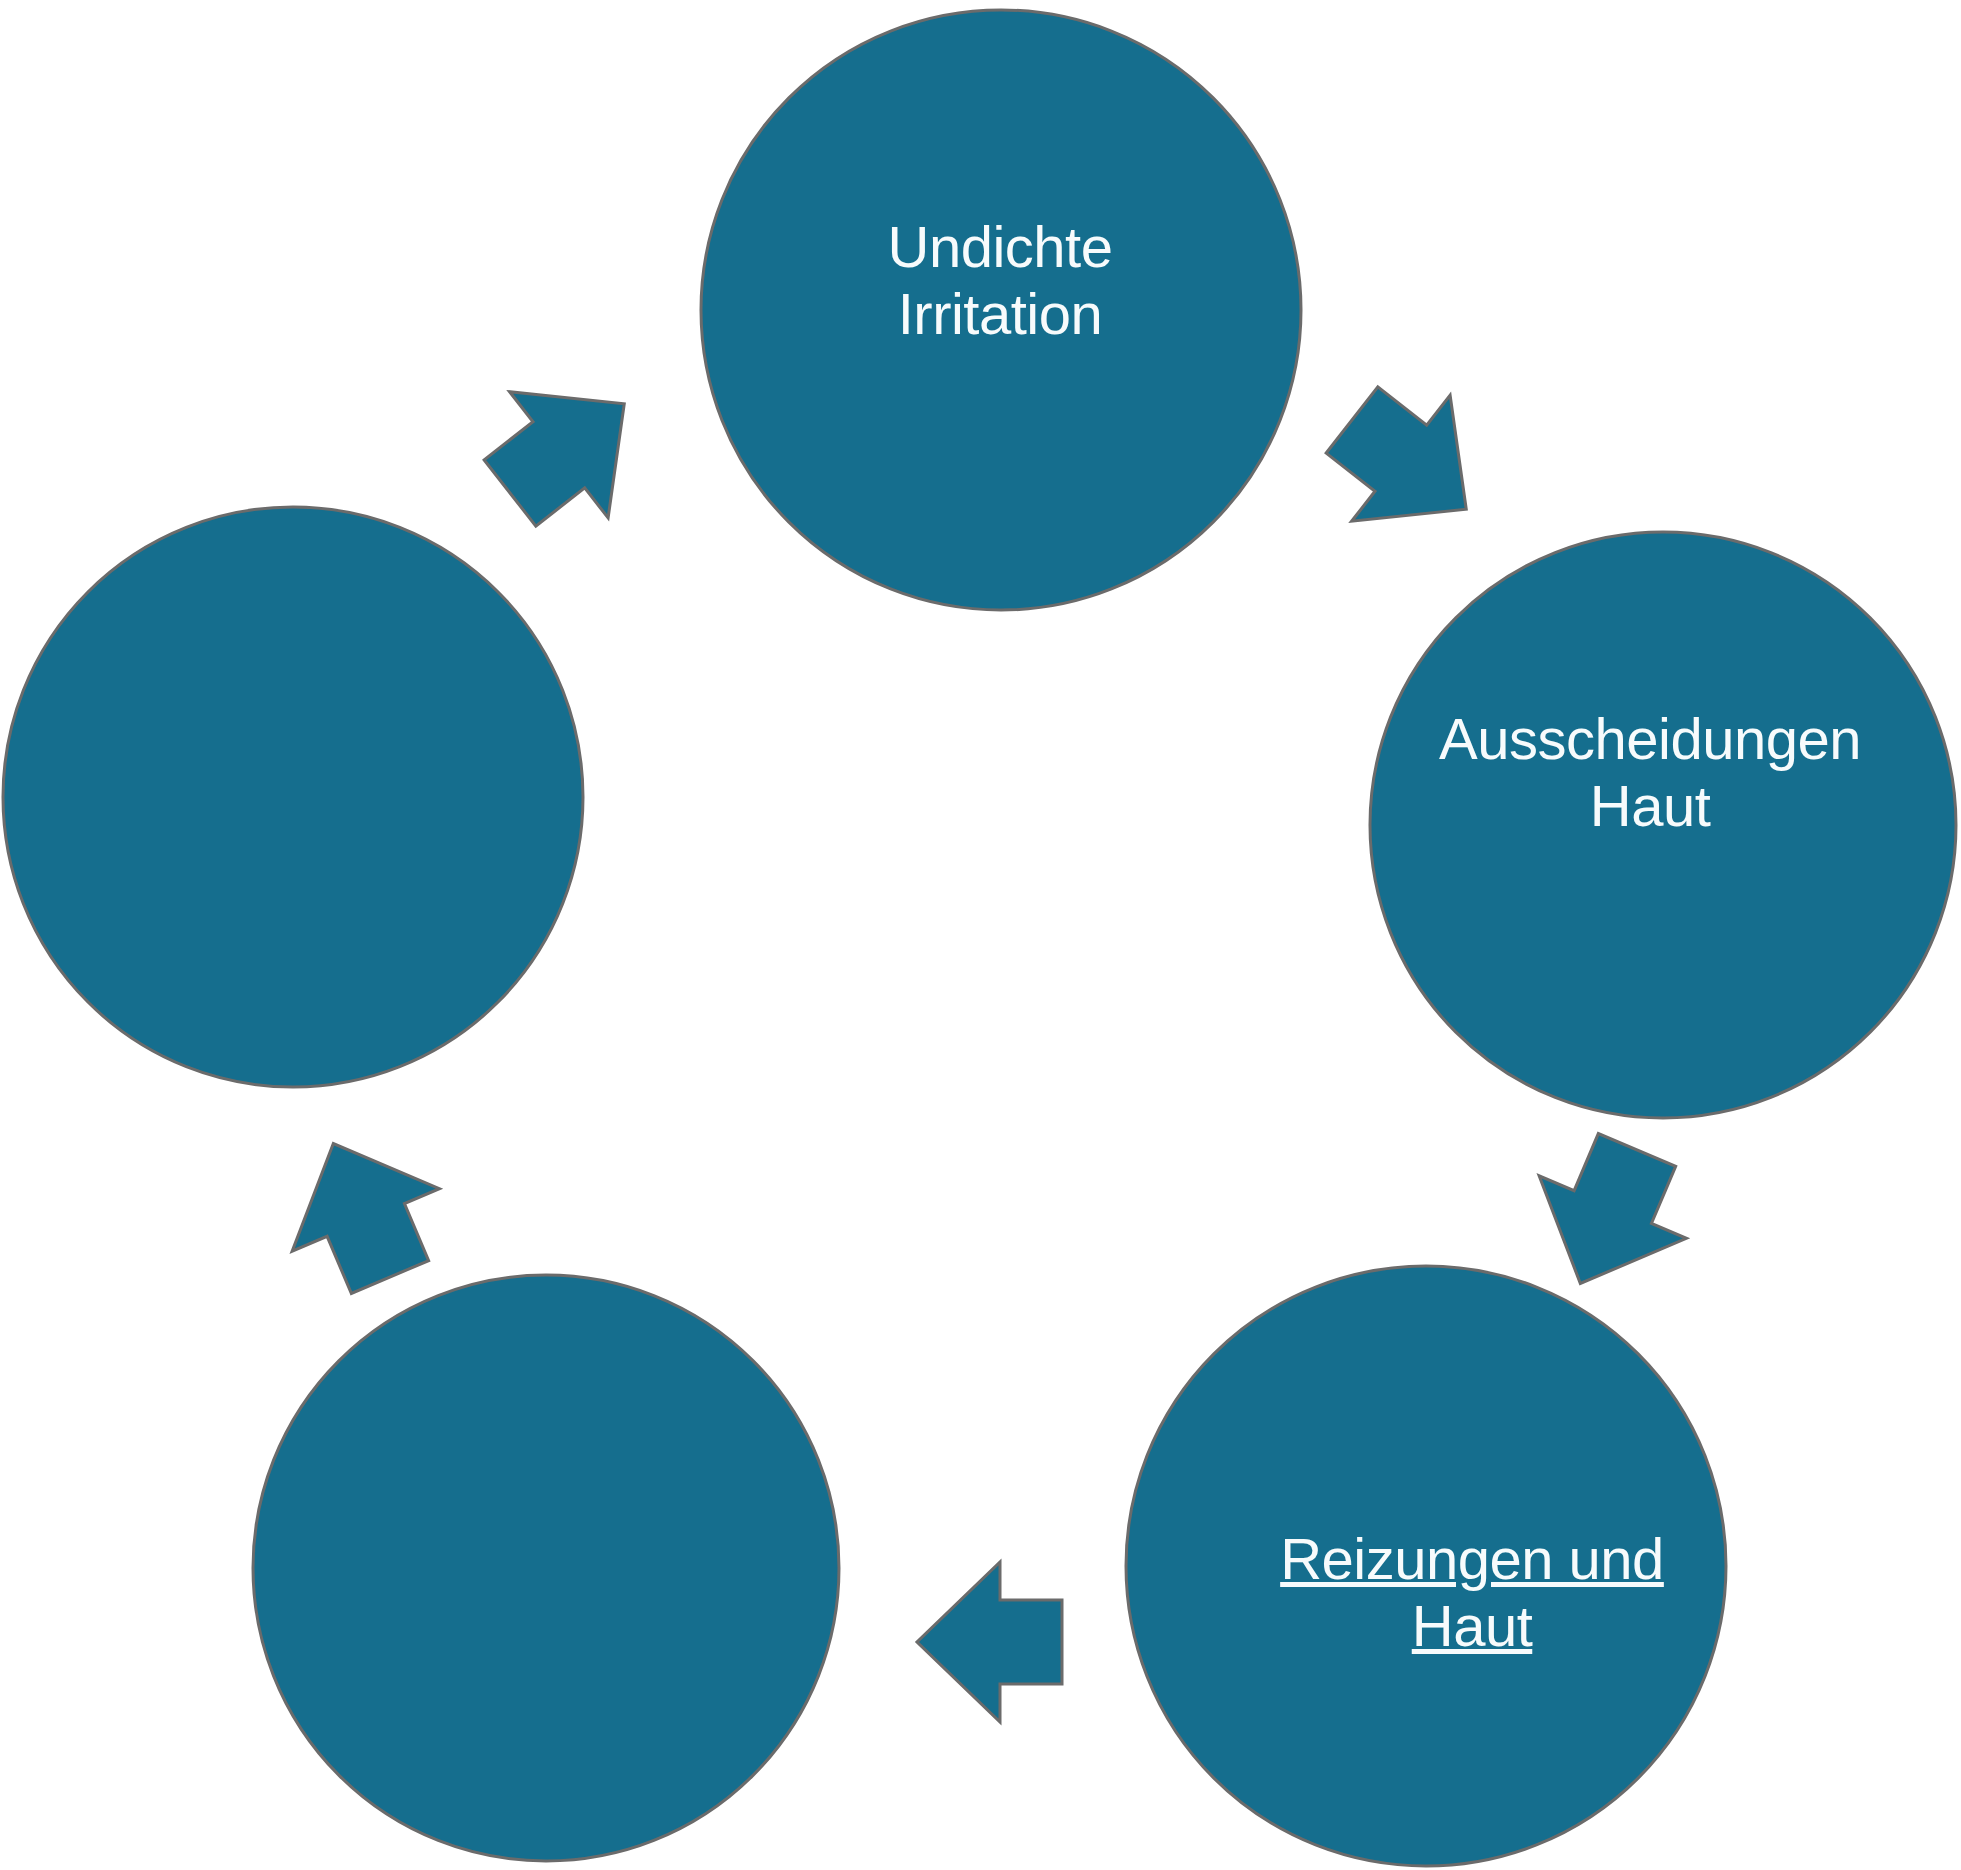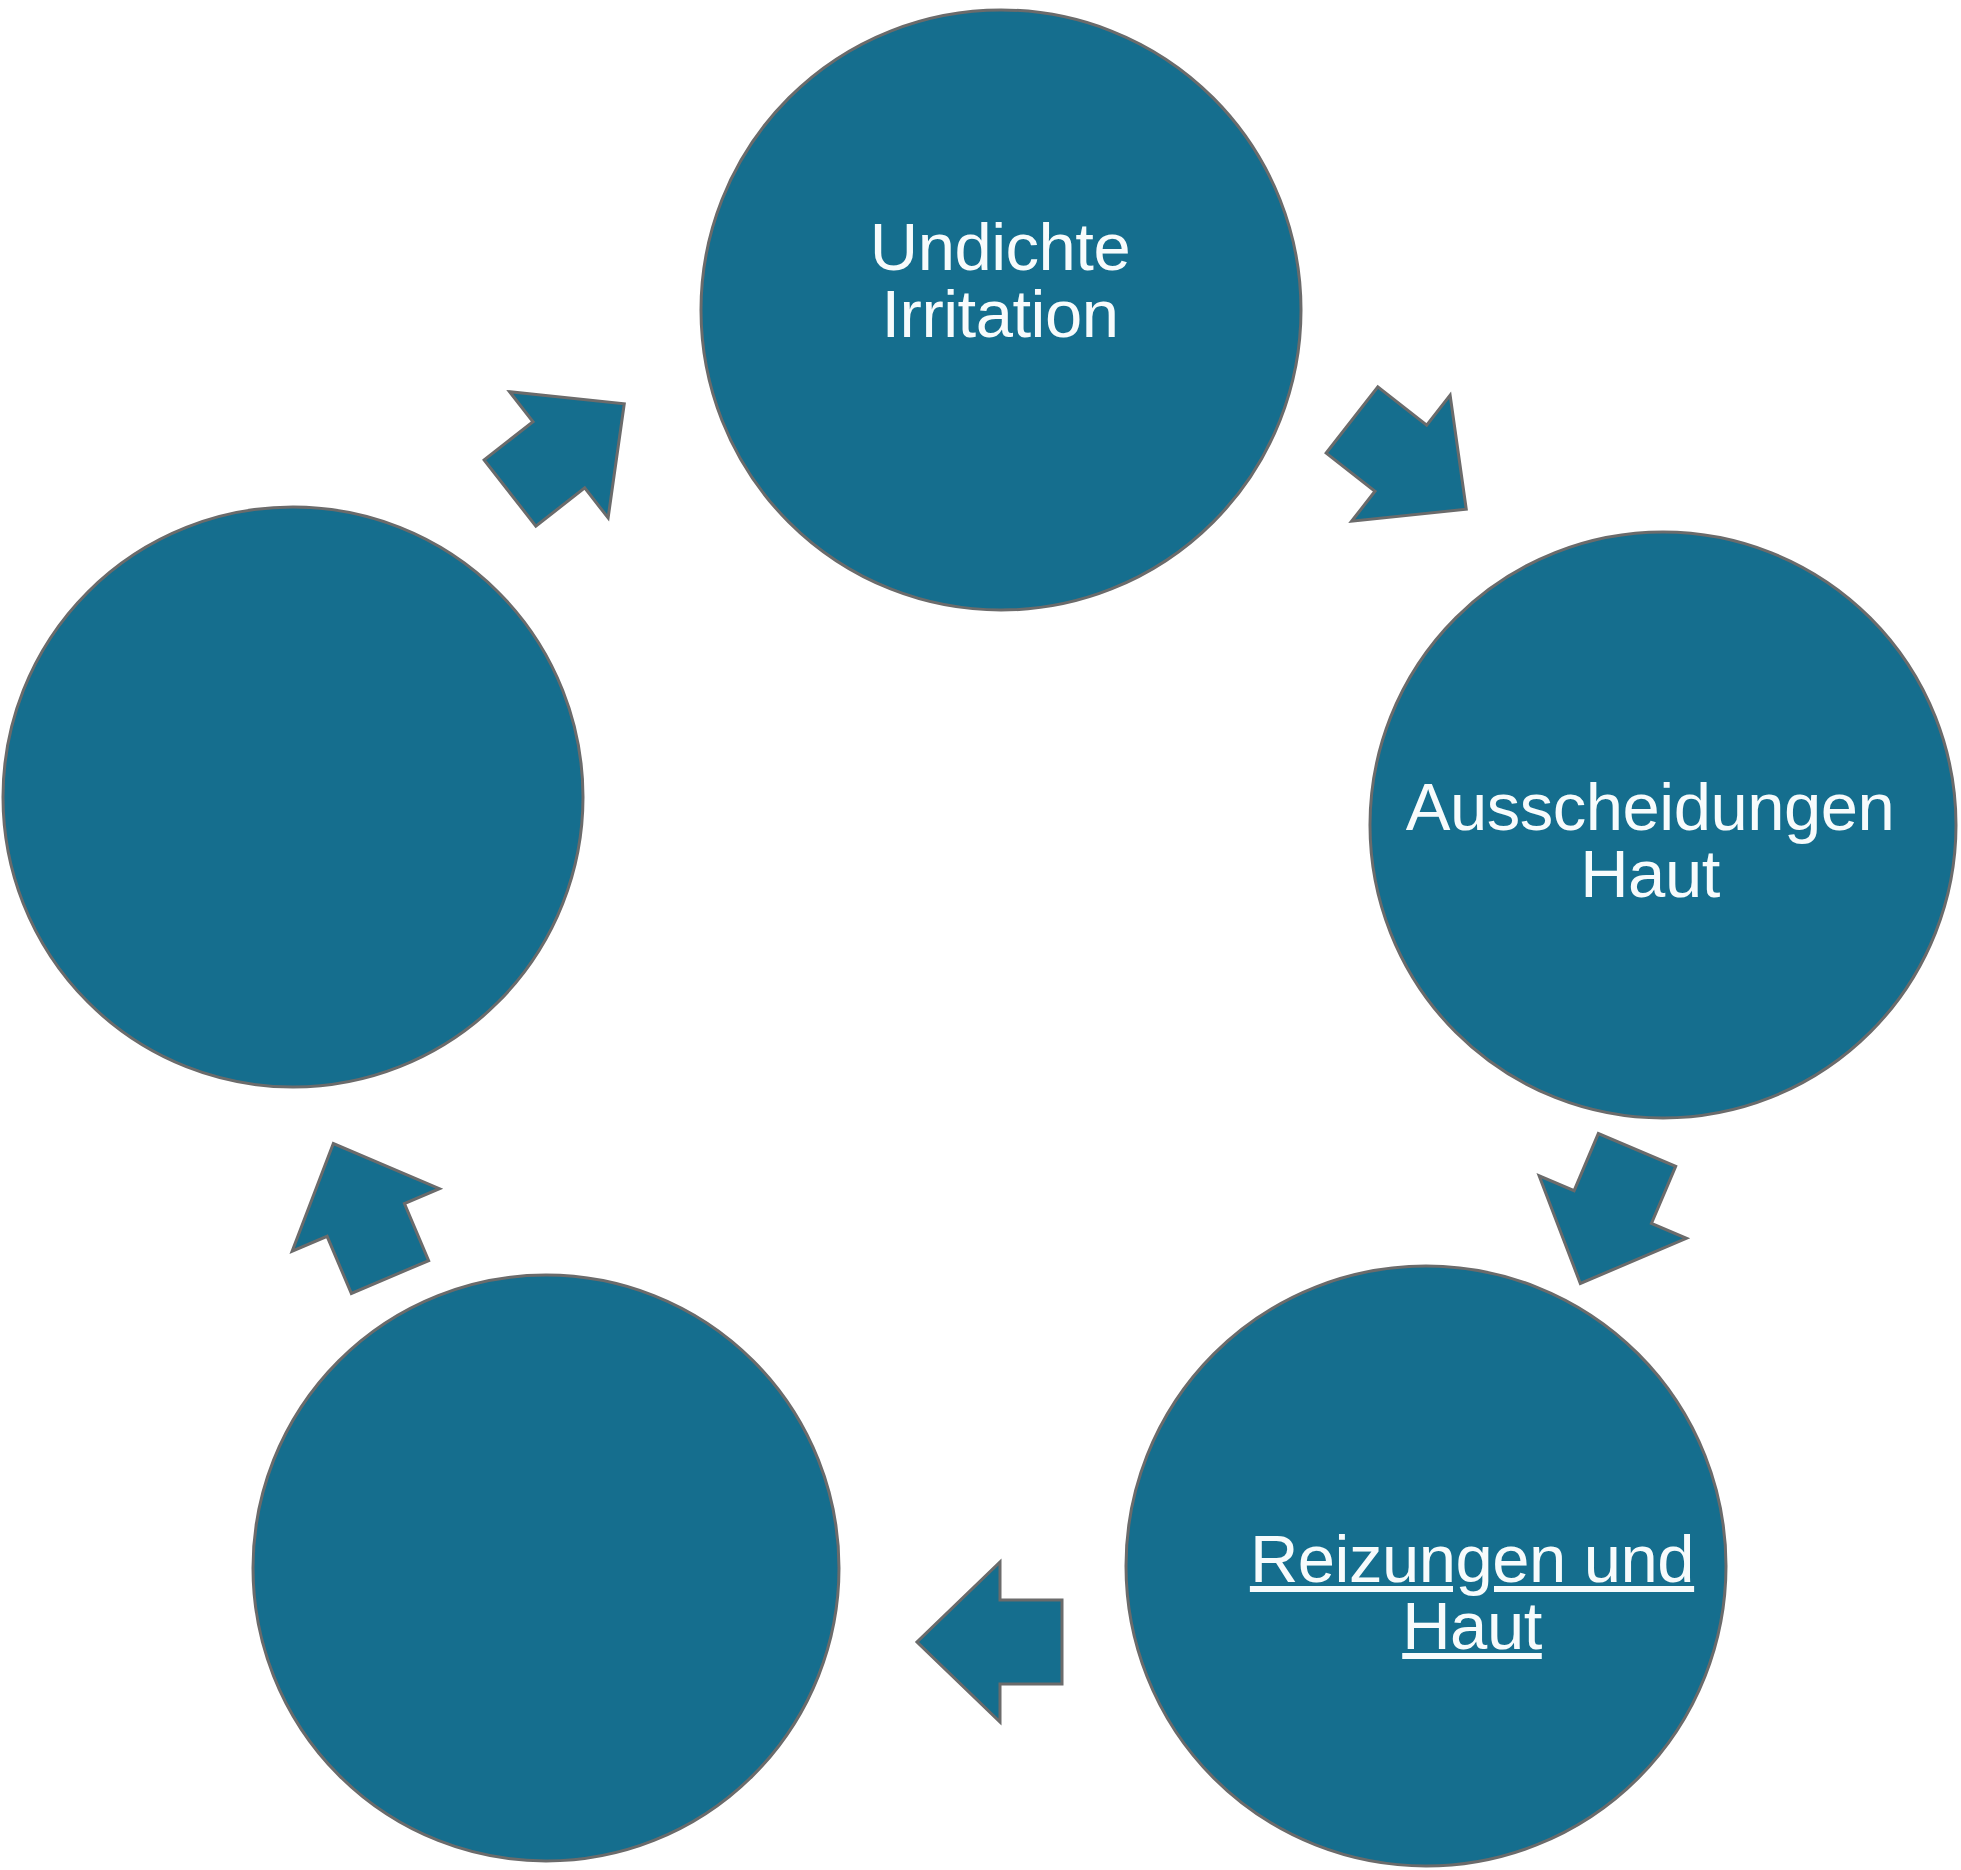--- a/index.html
+++ b/index.html
@@ -27,29 +27,29 @@
   
   .shape {
     stroke: #6b6b6b;
     stroke-width: 3px;
   }
   .node-label {
     position: absolute;
     transform: translate(-50%, -50%);
     text-align: center;
     color: #f7fbfc;
-    font-size: 67px;
+    font-size: 58px;
     line-height: 67px;
     letter-spacing: -0.5px;
     font-weight: 400;
     white-space: nowrap;
   }
   .node-label .line { display: block; }
   .label-top          { left: 1000px; top: 280px;  }
-  .label-right        { left: 1650px; top: 840px;  }
+  .label-right        { left: 1650px; top: 772px;  }
   .label-bottom-right { left: 1472px; top: 1592px; text-decoration: underline; }
 </style>
 </head>
 <body>
 
 <div class="stage">
 
   <svg width="1961" height="1870" viewBox="0 0 1961 1870">
 
     <circle class="shape" cx="1001" cy="310" r="300" fill="#156e8e"></circle>

